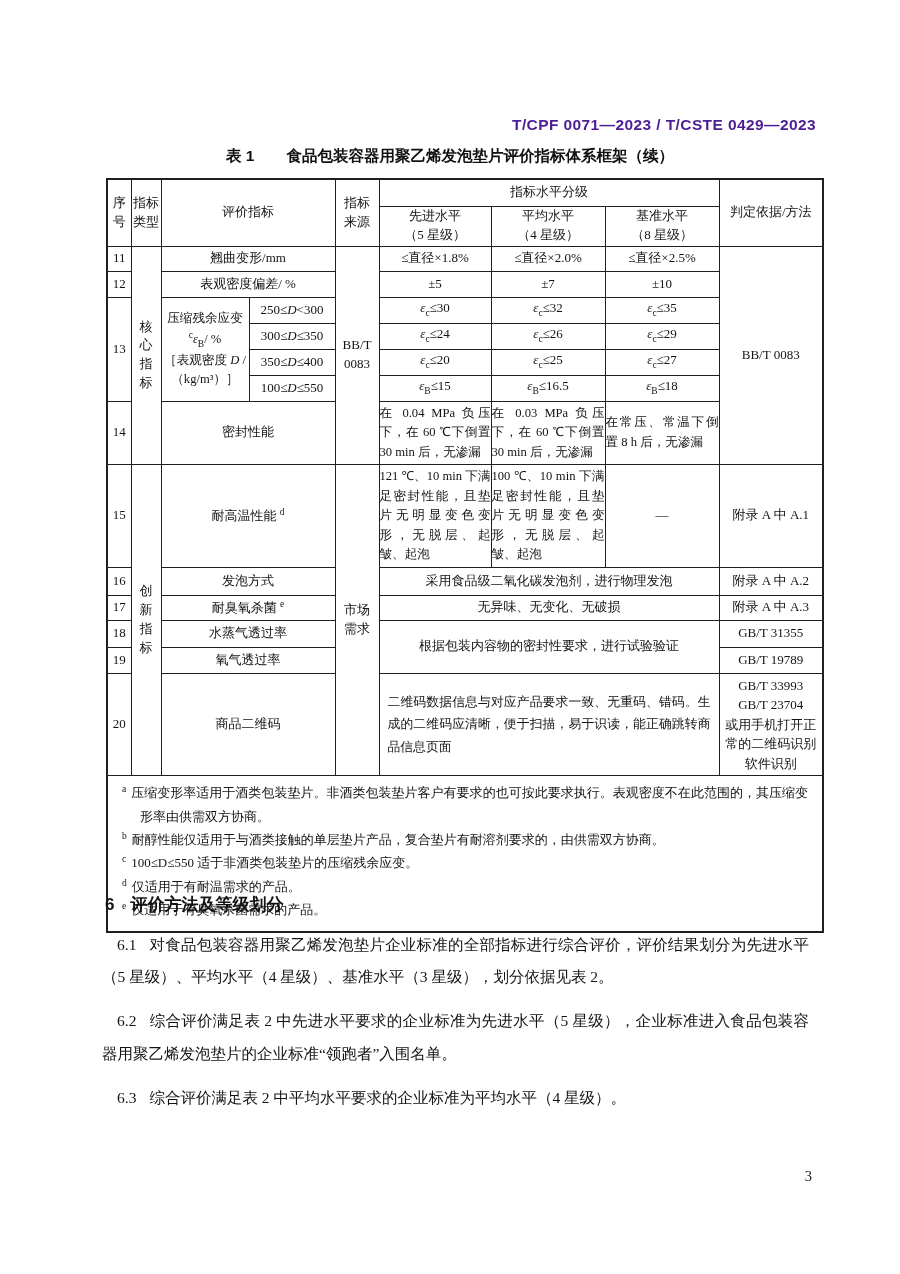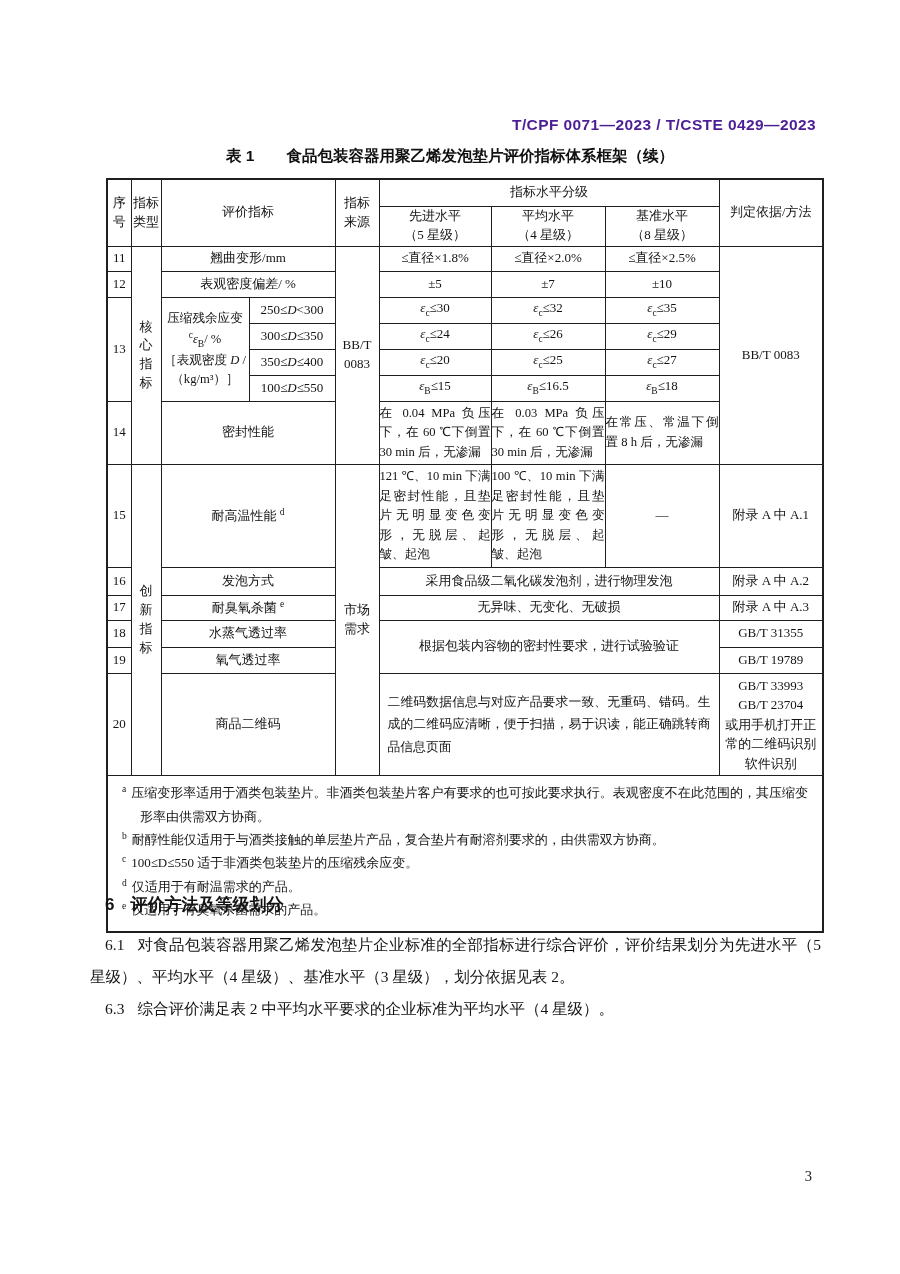--- a/index.html
+++ b/index.html
@@ -41,21 +41,21 @@
   i.dvar{font-style:italic;}
   td.fnc{text-align:left;font-size:13px;line-height:1.78;padding:5px 14px 9px 14px;}
   .fn{padding-left:18px;text-indent:-18px;text-align:justify;}
   .fn sup{margin-right:5px;}
   .sec{position:absolute;left:90px;top:893px;width:731px;font-size:15.5px;color:#131313;}
   .s6-head{
     font-weight:bold;font-size:17px;margin:0 16px 13px 0;text-indent:15px;
     font-family:"Liberation Sans", sans-serif;
   }
   .s6-head .hnum{margin-right:16px;}
-  .clause{margin:0;text-indent:15px;line-height:2.08;text-align:justify;}
+  .clause{margin:12px;text-indent:15px;line-height:2.08;text-align:justify;}
   .clause .cnum{margin-right:13px;}
   .page-num{position:absolute;top:1168px;right:88px;font-size:14.5px;color:#1a1a1a;}
 </style>
 </head>
 <body>
 
 <div class="doc-header">T/CPF 0071—2023 / T/CSTE 0429—2023</div>
 
 <div class="table-title">
   <span class="tlabel">表 1</span><span>食品包装容器用聚乙烯发泡垫片评价指标体系框架（续）</span>
@@ -206,16 +206,17 @@
       <div class="fn"><sup>d</sup><span>仅适用于有耐温需求的产品。</span></div>
       <div class="fn"><sup>e</sup><span>仅适用于有臭氧杀菌需求的产品。</span></div>
     </td>
   </tr>
   </tbody>
 </table>
 
 <div class="sec">
   <p class="s6-head"><span class="hnum">6</span><span>评价方法及等级划分</span></p>
   <p class="clause"><span class="cnum">6.1</span><span>对食品包装容器用聚乙烯发泡垫片企业标准的全部指标进行综合评价，评价结果划分为先进水平（5 星级）、平均水平（4 星级）、基准水平（3 星级），划分依据见表 2。</span></p>
+  <p class="clause"><span class="cnum">6.2</span><span>综合评价满足表 2 中先进水平要求的企业标准为先进水平（5 星级），企业标准进入食品包装容器用聚乙烯发泡垫片的企业标准“领跑者”入围名单。</span></p>
   <p class="clause"><span class="cnum">6.3</span><span>综合评价满足表 2 中平均水平要求的企业标准为平均水平（4 星级）。</span></p>
 </div>
 
 <div class="page-num">3</div>
 
 </body></html>

